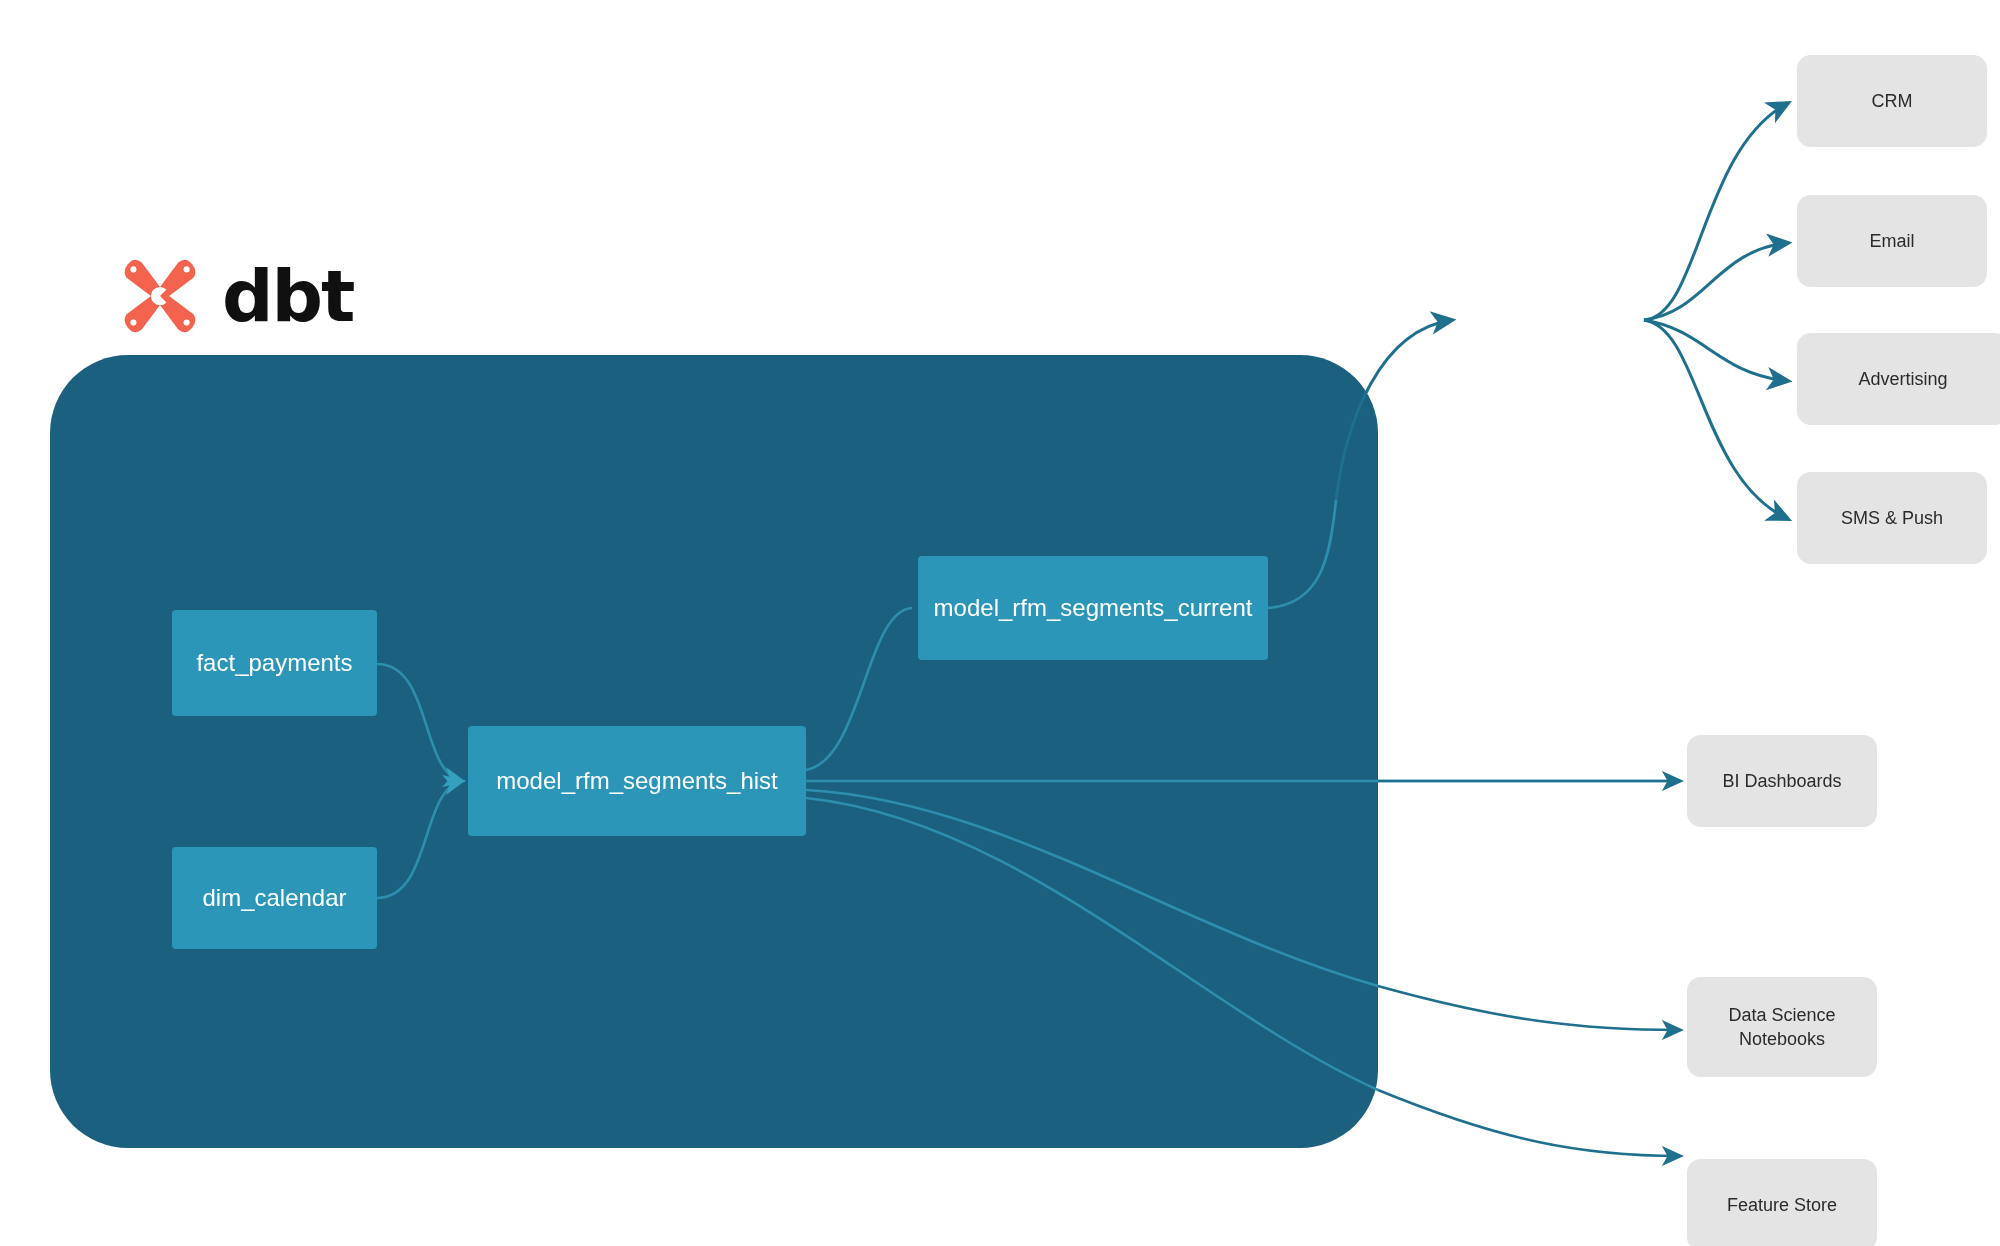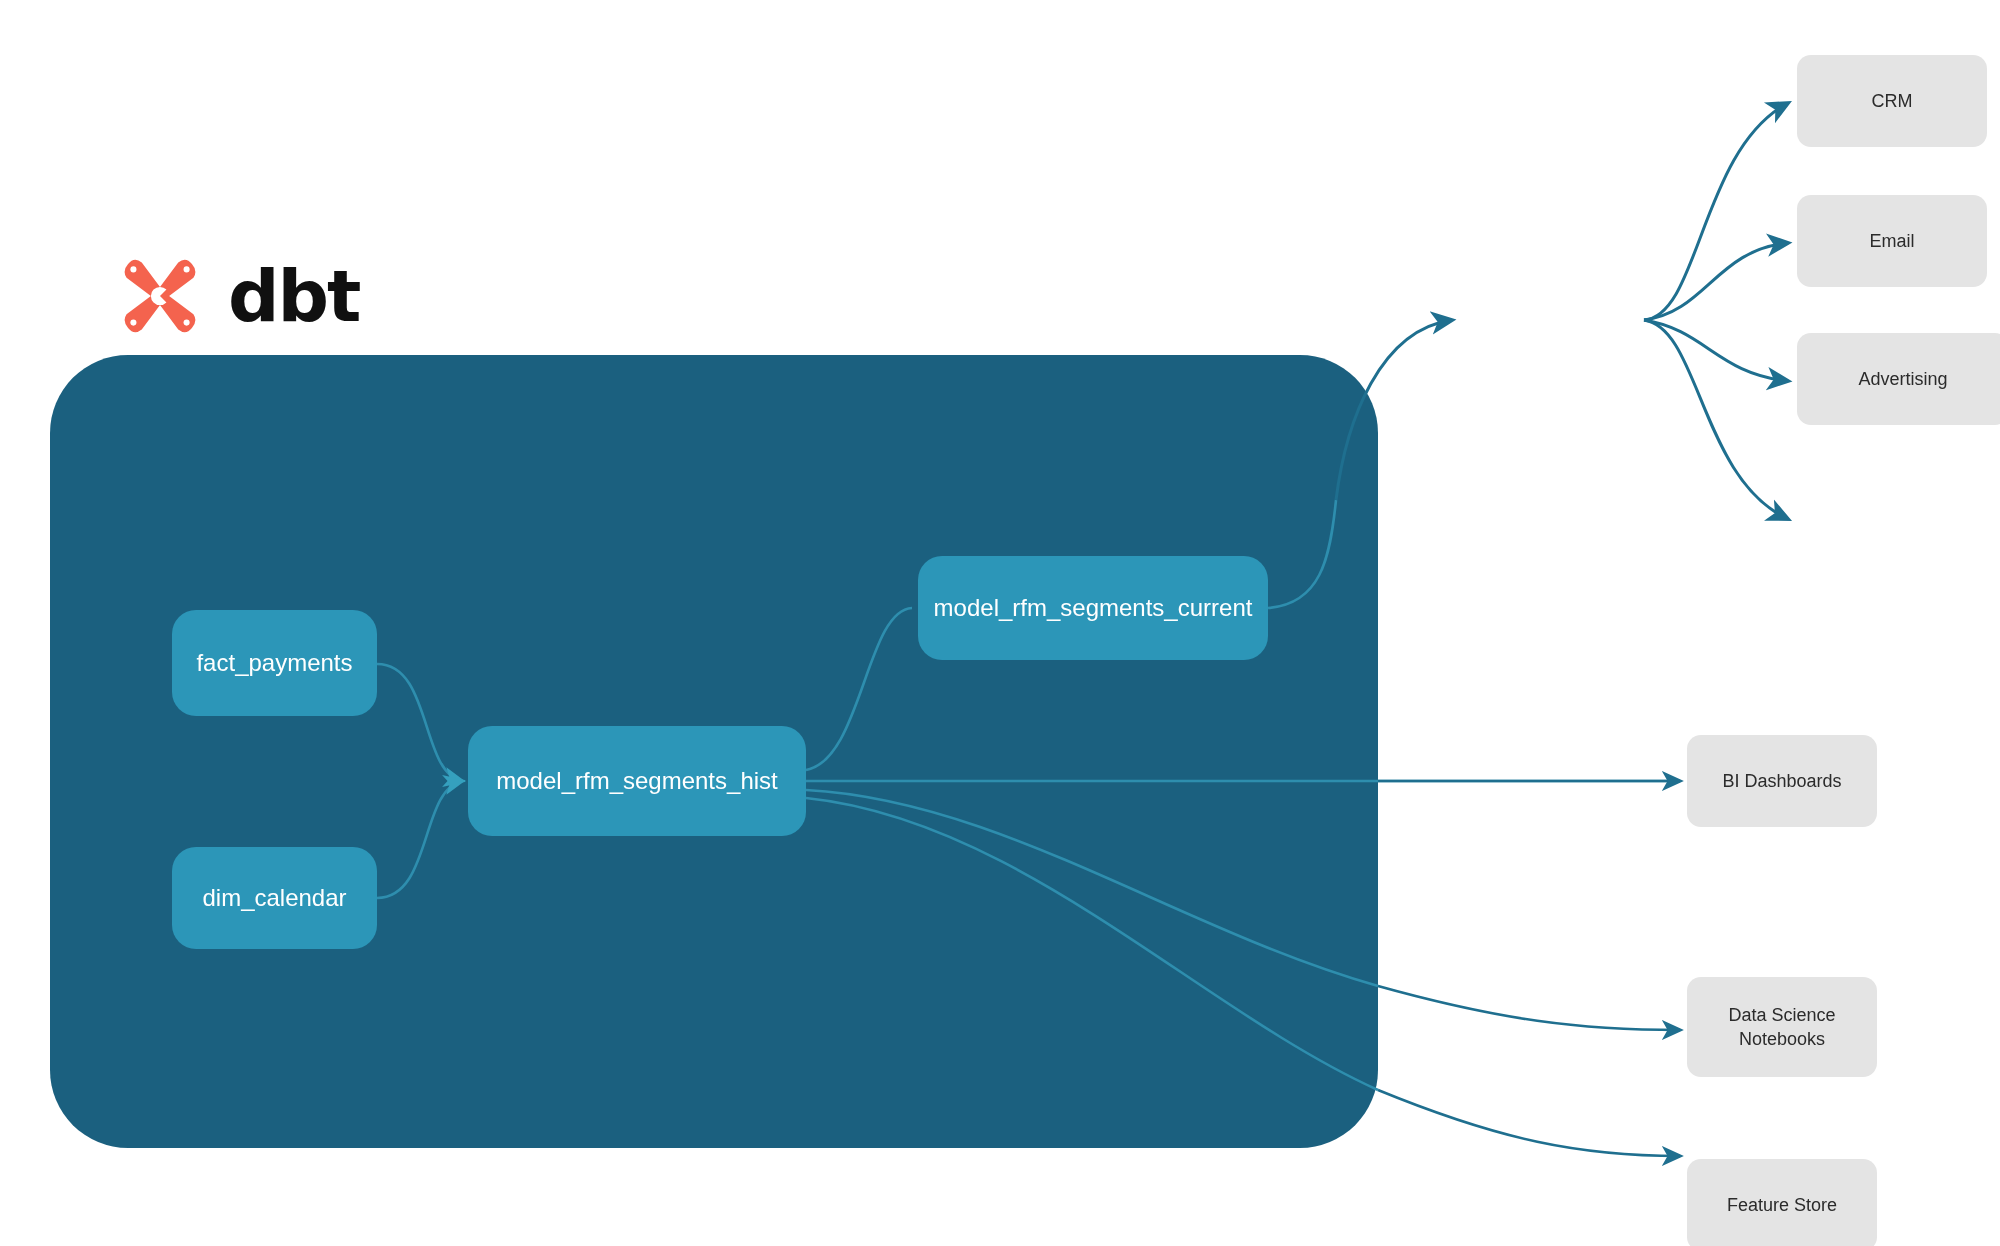--- a/index.html
+++ b/index.html
@@ -26,41 +26,41 @@
     pointer-events: none;
   }
 
   
   .logo-wrap {
     position: absolute;
     left: 122px;
     top: 258px;
     display: flex;
     align-items: center;
-    gap: 30px;
+    gap: 24px;
   }
   .logo-mark { width: 76px; height: 76px; display: block; }
   .logo-text {
     font-family: "DejaVu Sans", sans-serif;
     font-weight: bold;
     font-size: 72px;
     line-height: 72px;
     color: #101010;
     letter-spacing: -2px;
   }
 
   
   .node {
     position: absolute;
     box-sizing: border-box;
     display: flex;
     align-items: center;
     justify-content: center;
     text-align: center;
-    border-radius: 24px;
+    border-radius: 4px;
   }
   .node-model {
     background: #2C96B8;
     color: #ffffff;
     font-size: 24px;
   }
   .node-green {
     background: #2AA182;
     color: #ffffff;
     font-size: 24px;
@@ -162,20 +162,23 @@
 
   <div class="node node-grey n-crm">
     <span>CRM</span>
   </div>
   <div class="node node-grey n-email">
     <span>Email</span>
   </div>
   <div class="node node-grey n-advertising">
     <span>Advertising</span>
   </div>
+  <div class="node node-grey n-sms">
+    <span>SMS &amp; Push</span>
+  </div>
 
   <div class="node node-grey n-bi">
     <span>BI Dashboards</span>
   </div>
   <div class="node node-grey n-ds">
     <span>
       <span>Data Science</span><br>
       <span>Notebooks</span>
     </span>
   </div>

